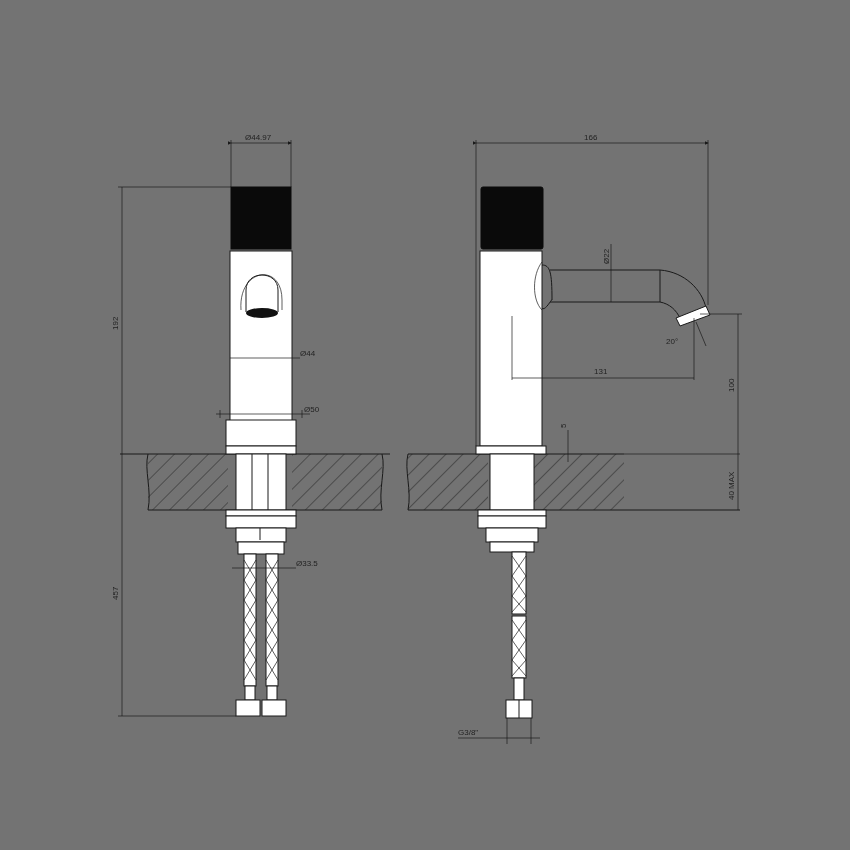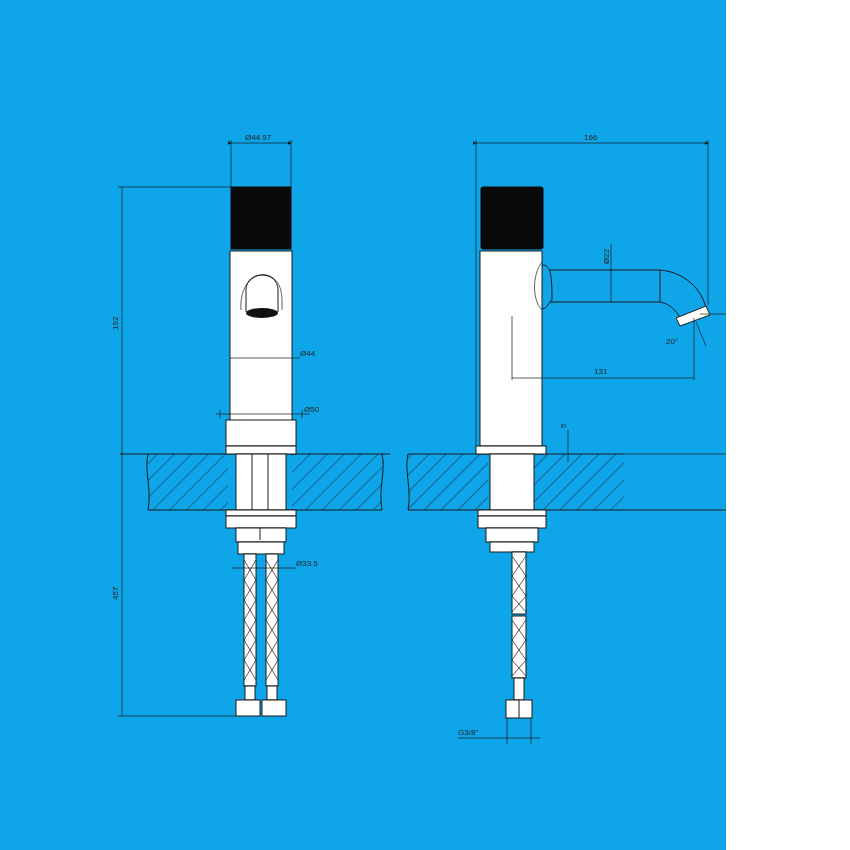--- a/index.html
+++ b/index.html
@@ -1,16 +1,16 @@
 <!DOCTYPE html>
 <html><head>
 <meta charset="utf-8">
 <style>
   html,body{margin:0;padding:0;background:#ffffff;}
-  #canvas{position:relative;width:726px;height:850px;background:#0ea5e9;overflow:hidden;}
+  #canvas{position:relative;width:850px;height:850px;background:#737373;overflow:hidden;}
   svg{position:absolute;left:0;top:0;}
   .dim{font-family:"Liberation Sans",sans-serif;font-size:8px;fill:#222222;}
   .ln{stroke:#1a1a1a;fill:none;stroke-width:1;}
   .thin{stroke:#1a1a1a;fill:none;stroke-width:0.7;}
   .solid{fill:#0a0a0a;stroke:#0a0a0a;}
   .white{fill:#ffffff;stroke:#1a1a1a;stroke-width:1;}
 </style>
 </head>
 <body>
 

